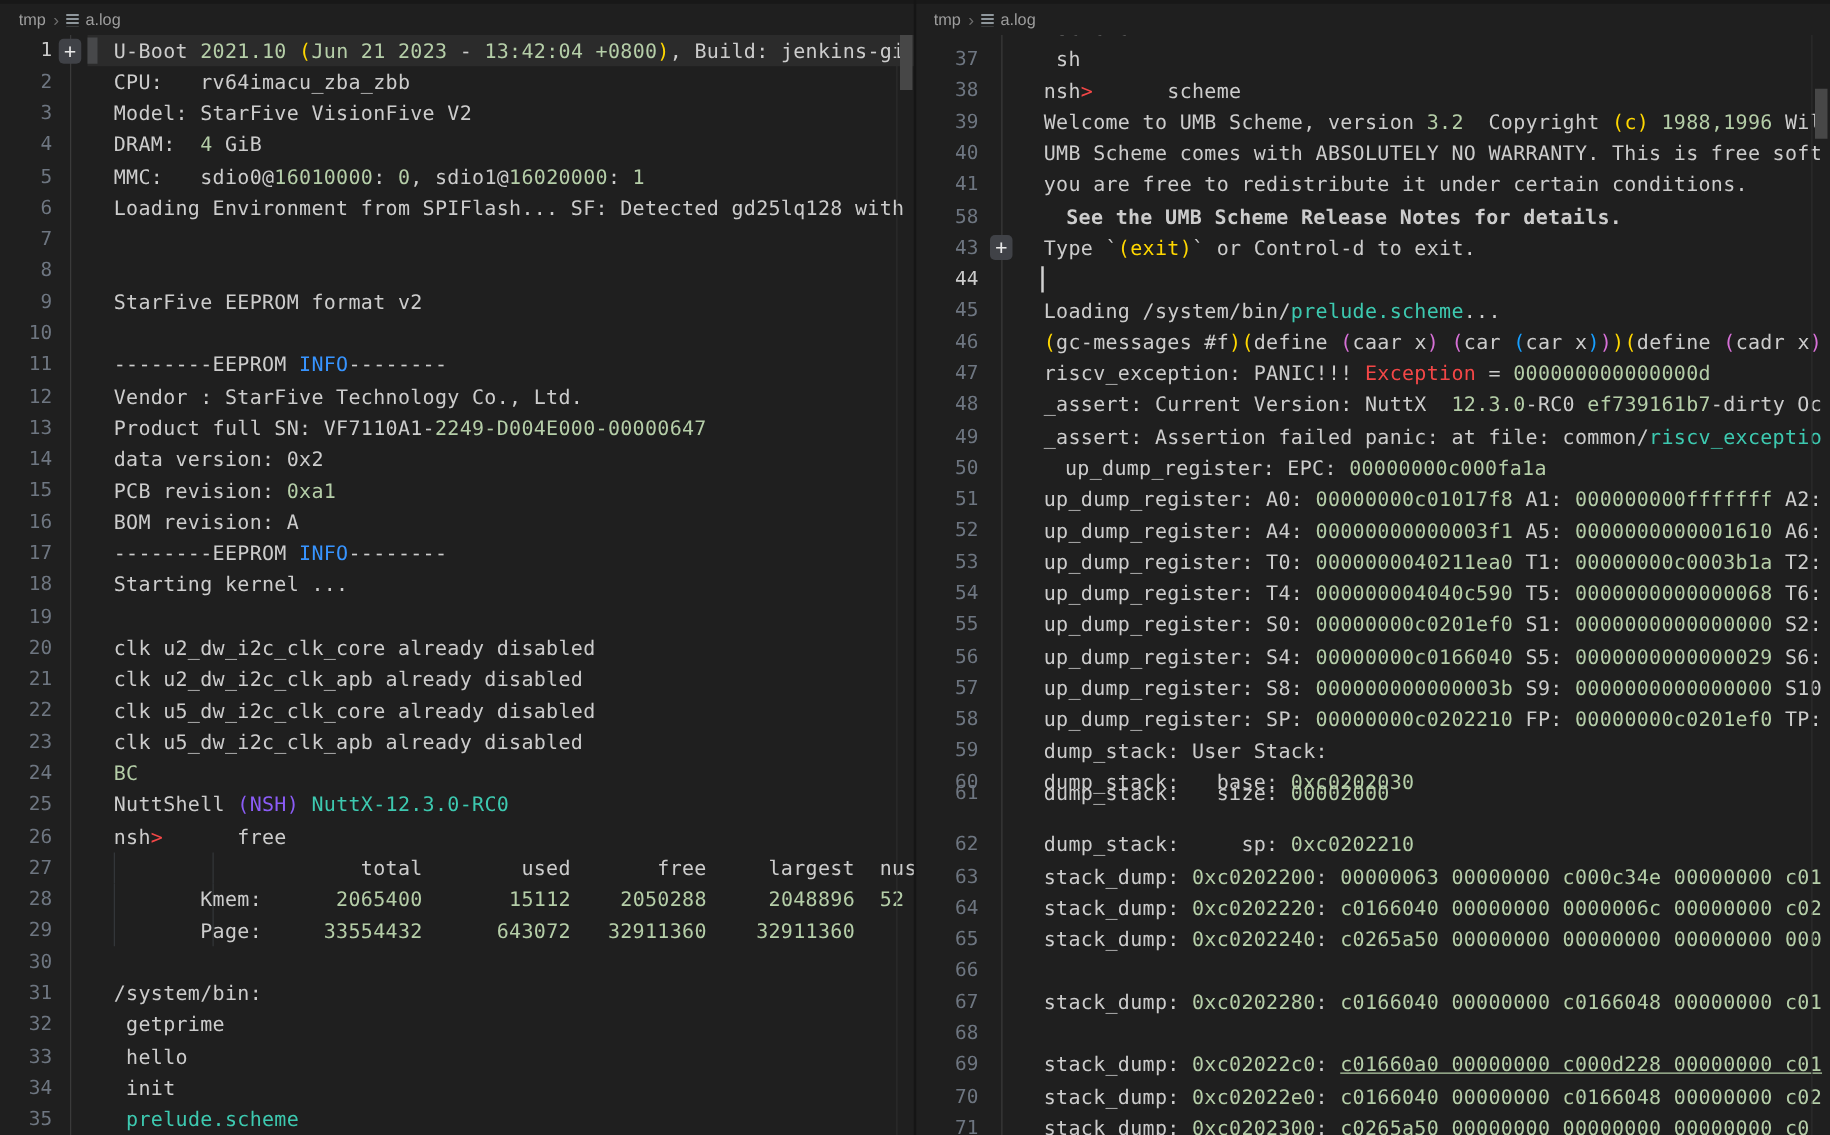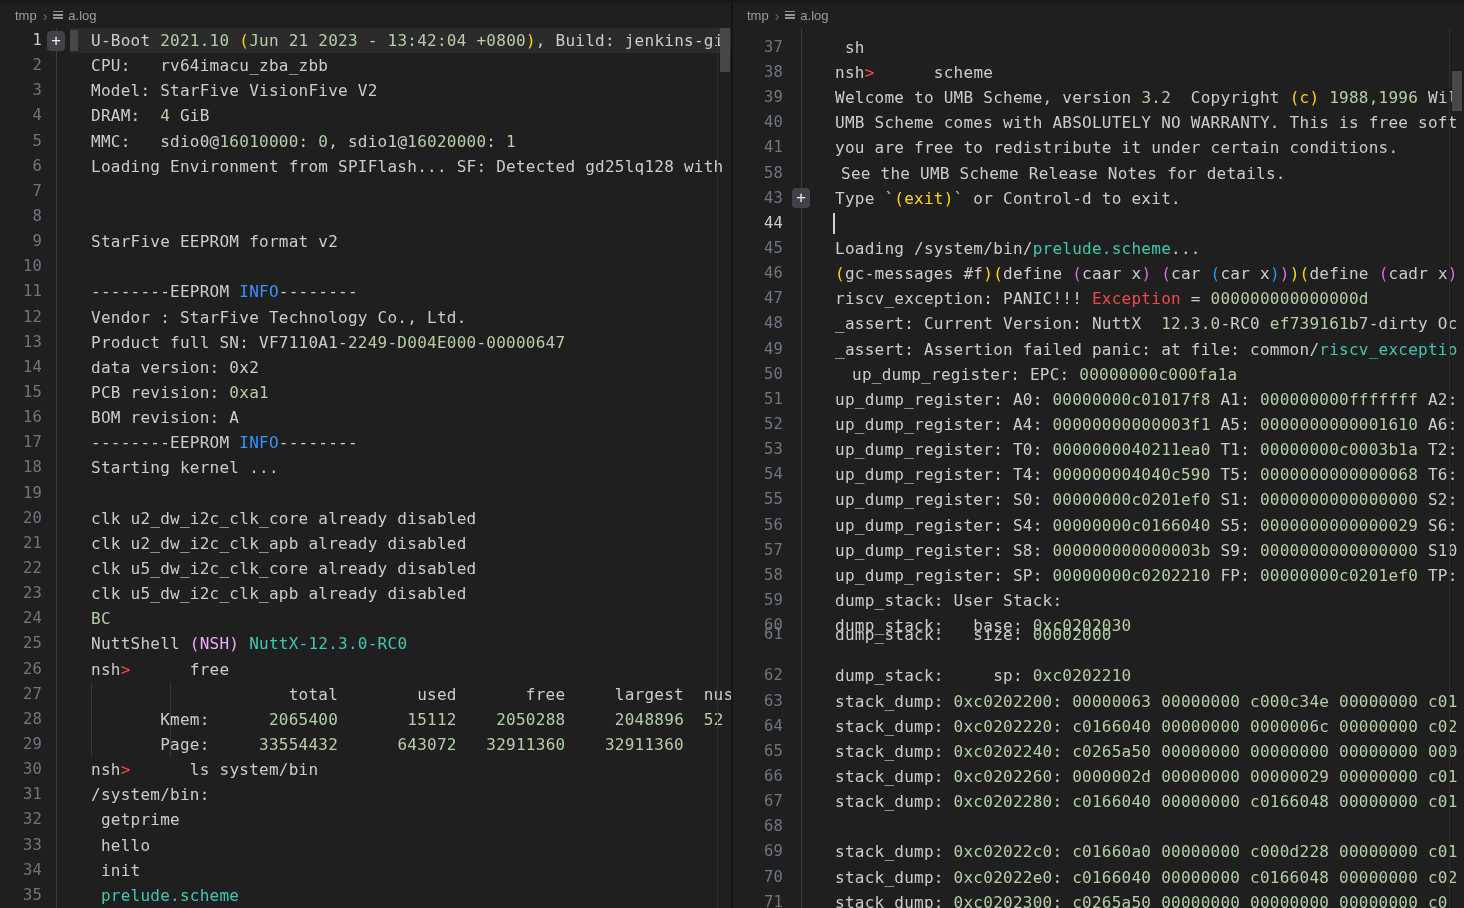--- a/index.html
+++ b/index.html
@@ -141,21 +141,21 @@
           <div class="row" style="top: 553.146px;">
             <div class="num" style="width: 42px; color: rgb(110, 118, 129);">23</div>
             <div class="txt" style="left: 91px;"><span style="color: rgb(204, 204, 204);">clk u5_dw_i2c_clk_apb already disabled</span></div>
           </div>
           <div class="row" style="top: 578.289px;">
             <div class="num" style="width: 42px; color: rgb(110, 118, 129);">24</div>
             <div class="txt" style="left: 91px;"><span style="color: rgb(181, 206, 168);">BC</span></div>
           </div>
           <div class="row" style="top: 603.432px;">
             <div class="num" style="width: 42px; color: rgb(110, 118, 129);">25</div>
-            <div class="txt" style="left: 91px;"><span style="color: rgb(204, 204, 204);">NuttShell </span><span style="color: #f0abfc;">(NSH)</span><span style="color: rgb(204, 204, 204);"> </span><span style="color: rgb(61, 201, 176);">NuttX-12.3.0-RC0</span></div>
+            <div class="txt" style="left: 91px;"><span style="color: rgb(204, 204, 204);">NuttShell </span><span style="color: #8b5cf6;">(NSH)</span><span style="color: rgb(204, 204, 204);"> </span><span style="color: rgb(61, 201, 176);">NuttX-12.3.0-RC0</span></div>
           </div>
           <div class="row" style="top: 628.575px;">
             <div class="num" style="width: 42px; color: rgb(110, 118, 129);">26</div>
             <div class="txt" style="left: 91px;"><span style="color: rgb(204, 204, 204);">nsh</span><span style="color: rgb(244, 71, 71);">&gt;</span><span style="color: rgb(204, 204, 204);">      free</span></div>
           </div>
           <div class="row" style="top: 653.718px;">
             <div class="guide" style="left: 91px;"></div>
             <div class="guide" style="left: 170.04px;"></div>
             <div class="num" style="width: 42px; color: rgb(110, 118, 129);">27</div>
             <div class="txt" style="left: 91px;"><span style="color: rgb(204, 204, 204);">                    total        used       free     largest  nused</span></div>
@@ -167,21 +167,20 @@
             <div class="txt" style="left: 91px;"><span style="color: rgb(204, 204, 204);">       Kmem:      </span><span style="color: rgb(181, 206, 168);">2065400</span><span style="color: rgb(204, 204, 204);">       </span><span style="color: rgb(181, 206, 168);">15112</span><span style="color: rgb(204, 204, 204);">    </span><span style="color: rgb(181, 206, 168);">2050288</span><span style="color: rgb(204, 204, 204);">     </span><span style="color: rgb(181, 206, 168);">2048896</span><span style="color: rgb(204, 204, 204);">  </span><span style="color: rgb(181, 206, 168);">52</span></div>
           </div>
           <div class="row" style="top: 704.004px;">
             <div class="guide" style="left: 91px;"></div>
             <div class="guide" style="left: 170.04px;"></div>
             <div class="num" style="width: 42px; color: rgb(110, 118, 129);">29</div>
             <div class="txt" style="left: 91px;"><span style="color: rgb(204, 204, 204);">       Page:     </span><span style="color: rgb(181, 206, 168);">33554432</span><span style="color: rgb(204, 204, 204);">      </span><span style="color: rgb(181, 206, 168);">643072</span><span style="color: rgb(204, 204, 204);">   </span><span style="color: rgb(181, 206, 168);">32911360</span><span style="color: rgb(204, 204, 204);">    </span><span style="color: rgb(181, 206, 168);">32911360</span></div>
           </div>
           <div class="row" style="top: 729.147px;">
             <div class="num" style="width: 42px; color: rgb(110, 118, 129);">30</div>
-            <div class="txt" style="left: 91px;"><span style="color: rgb(204, 204, 204);">nsh</span><span style="color: rgb(244, 71, 71);">&gt;</span><span style="color: rgb(204, 204, 204);">      ls system/bin</span></div>
           </div>
           <div class="row" style="top: 754.29px;">
             <div class="num" style="width: 42px; color: rgb(110, 118, 129);">31</div>
             <div class="txt" style="left: 91px;"><span style="color: rgb(204, 204, 204);">/system/bin:</span></div>
           </div>
           <div class="row" style="top: 779.433px;">
             <div class="num" style="width: 42px; color: rgb(110, 118, 129);">32</div>
             <div class="txt" style="left: 91px;"><span style="color: rgb(204, 204, 204);"> getprime</span></div>
           </div>
           <div class="row" style="top: 804.576px;">
@@ -232,21 +231,21 @@
           <div class="row" style="top: 100.572px;">
             <div class="num" style="width: 51px; color: rgb(110, 118, 129);">40</div>
             <div class="txt" style="left: 103px;"><span style="color: rgb(204, 204, 204);">UMB Scheme comes with ABSOLUTELY NO WARRANTY. This is free soft</span></div>
           </div>
           <div class="row" style="top: 125.715px;">
             <div class="num" style="width: 51px; color: rgb(110, 118, 129);">41</div>
             <div class="txt" style="left: 103px;"><span style="color: rgb(204, 204, 204);">you are free to redistribute it under certain conditions.</span></div>
           </div>
           <div class="row" style="top: 150.858px;">
             <div class="num" style="width: 51px; color: rgb(110, 118, 129);">58</div>
-            <div class="txt" style="left: 109px;"><span style="color: rgb(204, 204, 204);">See the UMB Scheme Release Notes for details.</span></div>
+            <div class="txt" style="left: 121px; font-weight: bold;"><span style="color: rgb(204, 204, 204);">See the UMB Scheme Release Notes for details.</span></div>
           </div>
           <div class="row" style="top: 176.001px;">
             <div class="num" style="width: 51px; color: rgb(110, 118, 129);">43</div>
             <div class="plusbtn" style="left: 60px; background: rgb(64, 66, 71);">+</div>
             <div class="txt" style="left: 103px;"><span style="color: rgb(204, 204, 204);">Type `</span><span style="color: rgb(255, 215, 0);">(exit)</span><span style="color: rgb(204, 204, 204);">` or Control-d to exit.</span></div>
           </div>
           <div class="row" style="top: 201.144px;">
             <div class="num active" style="width: 51px; color: rgb(204, 204, 204);">44</div>
             <div class="txt" style="left: 103px;"></div>
             <div class="cursor" style="left: 101px; background: rgb(208, 208, 208);"></div>
@@ -330,32 +329,31 @@
           <div class="row" style="top: 704.004px;">
             <div class="num" style="width: 51px; color: rgb(110, 118, 129);">64</div>
             <div class="txt" style="left: 103px;"><span style="color: rgb(204, 204, 204);">stack_dump: </span><span style="color: rgb(181, 206, 168);">0xc0202220</span><span style="color: rgb(204, 204, 204);">: </span><span style="color: rgb(181, 206, 168);">c0166040 00000000 0000006c 00000000 c02</span></div>
           </div>
           <div class="row" style="top: 729.147px;">
             <div class="num" style="width: 51px; color: rgb(110, 118, 129);">65</div>
             <div class="txt" style="left: 103px;"><span style="color: rgb(204, 204, 204);">stack_dump: </span><span style="color: rgb(181, 206, 168);">0xc0202240</span><span style="color: rgb(204, 204, 204);">: </span><span style="color: rgb(181, 206, 168);">c0265a50 00000000 00000000 00000000 000</span></div>
           </div>
           <div class="row" style="top: 754.29px;">
             <div class="num" style="width: 51px; color: rgb(110, 118, 129);">66</div>
-            <div class="txt" style="left: 103px;"><span style="color: rgb(204, 204, 204);">stack_dump: </span><span style="color: rgb(181, 206, 168);">0xc0202260</span><span style="color: rgb(204, 204, 204);">: </span><span style="color: rgb(181, 206, 168);">0000002d 00000000 00000029 00000000 c01</span></div>
           </div>
           <div class="row" style="top: 779.433px;">
             <div class="num" style="width: 51px; color: rgb(110, 118, 129);">67</div>
             <div class="txt" style="left: 103px;"><span style="color: rgb(204, 204, 204);">stack_dump: </span><span style="color: rgb(181, 206, 168);">0xc0202280</span><span style="color: rgb(204, 204, 204);">: </span><span style="color: rgb(181, 206, 168);">c0166040 00000000 c0166048 00000000 c01</span></div>
           </div>
           <div class="row" style="top: 804.576px;">
             <div class="num" style="width: 51px; color: rgb(110, 118, 129);">68</div>
           </div>
           <div class="row" style="top: 829.719px;">
             <div class="num" style="width: 51px; color: rgb(110, 118, 129);">69</div>
-            <div class="txt" style="left: 103px;"><span style="color: rgb(204, 204, 204);">stack_dump: </span><span style="color: rgb(181, 206, 168);">0xc02022c0</span><span style="color: rgb(204, 204, 204);">: </span><span style="color: rgb(181, 206, 168);">c01660a0 00000000 c000d228 00000000 c01</span></div>
+            <div class="txt" style="left: 103px;"><span style="color: rgb(204, 204, 204);">stack_dump: </span><span style="color: rgb(181, 206, 168);">0xc02022c0</span><span style="color: rgb(204, 204, 204);">: </span><span style="color: rgb(181, 206, 168); text-decoration: underline;">c01660a0 00000000 c000d228 00000000 c01</span></div>
           </div>
           <div class="row" style="top: 854.862px;">
             <div class="num" style="width: 51px; color: rgb(110, 118, 129);">70</div>
             <div class="txt" style="left: 103px;"><span style="color: rgb(204, 204, 204);">stack_dump: </span><span style="color: rgb(181, 206, 168);">0xc02022e0</span><span style="color: rgb(204, 204, 204);">: </span><span style="color: rgb(181, 206, 168);">c0166040 00000000 c0166048 00000000 c02</span></div>
           </div>
           <div class="row" style="top: 880.005px;">
             <div class="num" style="width: 51px; color: rgb(110, 118, 129);">71</div>
             <div class="txt" style="left: 103px;"><span style="color: rgb(204, 204, 204);">stack_dump: </span><span style="color: rgb(181, 206, 168);">0xc0202300</span><span style="color: rgb(204, 204, 204);">: </span><span style="color: rgb(181, 206, 168);">c0265a50 00000000 00000000 00000000 c0</span></div>
           </div>
         </div>

